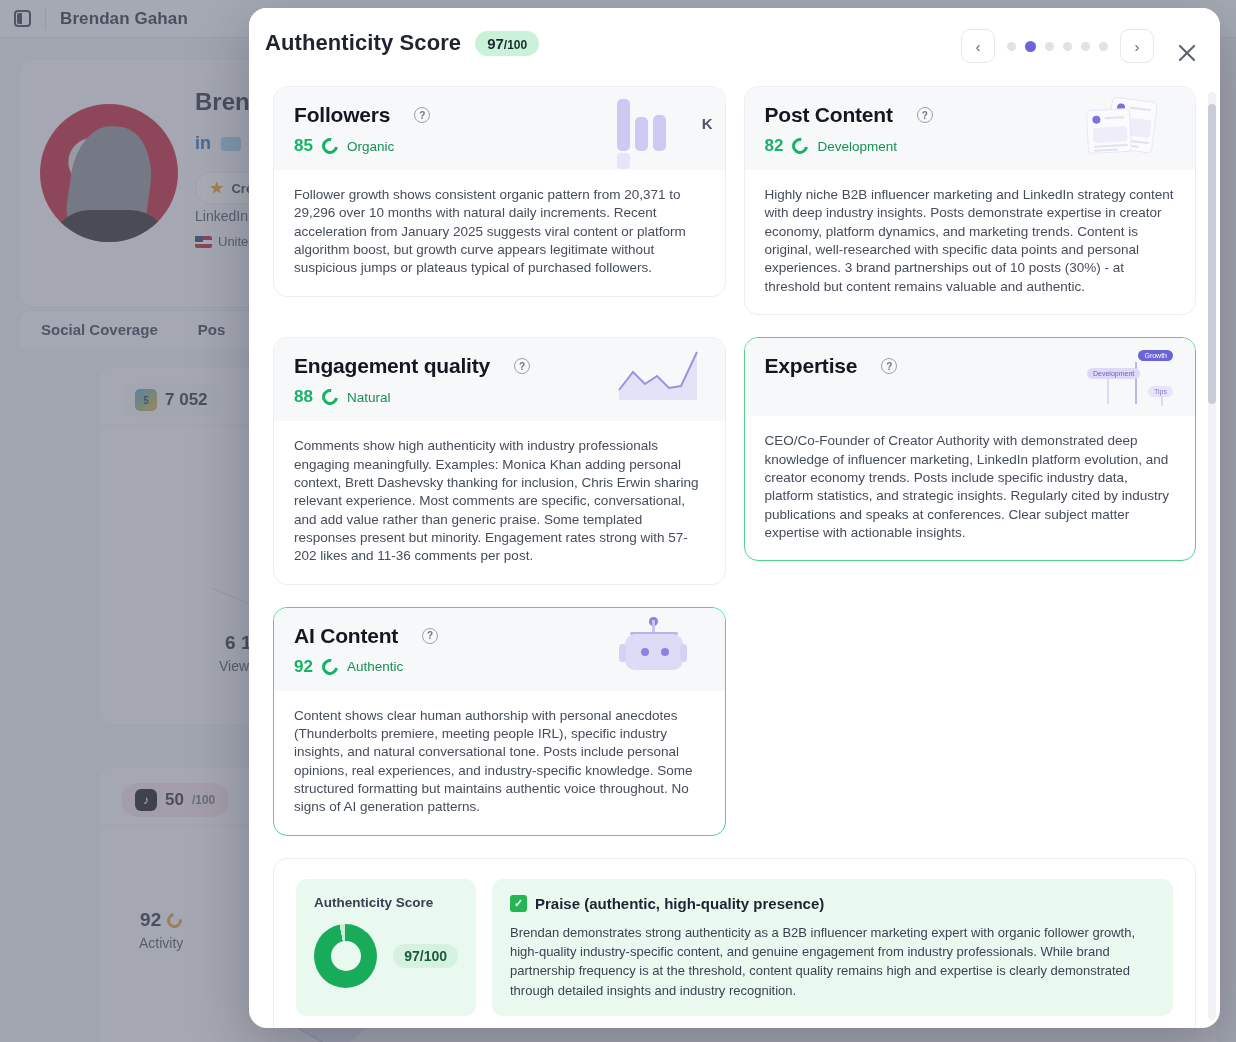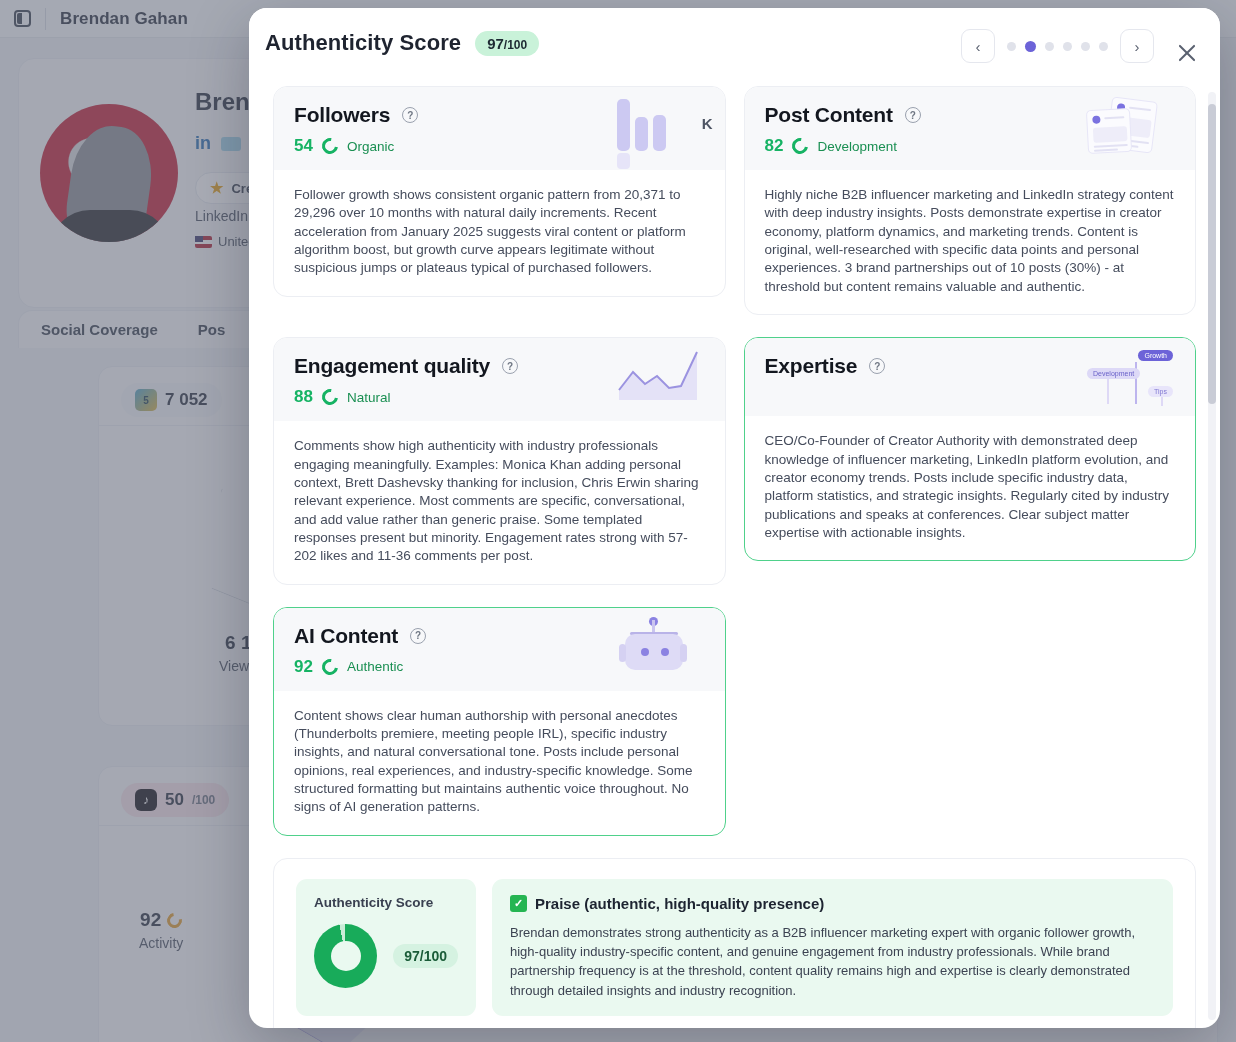--- a/index.html
+++ b/index.html
@@ -157,21 +157,21 @@
     align-items:start;
   }
   .metric-card {
     background:#fff; border:1px solid #eceef3; border-radius:14px;
     overflow:hidden;
   }
   .metric-card.highlight { border:1.5px solid #4fd18b; }
   .metric-head {
     background:#f7f8fa; padding:16px 20px 14px 20px; position:relative; min-height:78px;
   }
-  .metric-title-row { display:flex; align-items:center; gap:12px; }
+  .metric-title-row { display:flex; align-items:center; gap:24px; }
   .metric-title { font-size:21px; font-weight:700; color:#13171f; letter-spacing:-.2px; }
   .q-icon {
     width:16px;height:16px;border-radius:50%;border:1.3px solid #9aa1ae;
     font-size:10px;color:#6e7683;display:flex;align-items:center;justify-content:center;
     font-weight:700; cursor:pointer;
   }
   .metric-score-row { display:flex; align-items:center; gap:9px; margin-top:9px; }
   .metric-score { font-size:17px; font-weight:700; color:#16b364; }
   .ring {
     width:16px;height:16px;border-radius:50%;
@@ -355,21 +355,21 @@
   <div class="modal-body">
     <div class="grid">
 
       <div class="metric-card">
         <div class="metric-head">
           <div class="metric-title-row">
             <span class="metric-title">Followers</span>
             <span class="q-icon">?</span>
           </div>
           <div class="metric-score-row">
-            <span class="metric-score">54</span>
+            <span class="metric-score">85</span>
             <span class="ring"></span>
             <span class="metric-verdict">Organic</span>
           </div>
           <div class="metric-ill">
             <div class="bars">
               <div class="b" style="height:52px"></div>
               <div class="b" style="height:34px"></div>
               <div class="b" style="height:36px"></div>
               <span class="K">K</span>
             </div>

